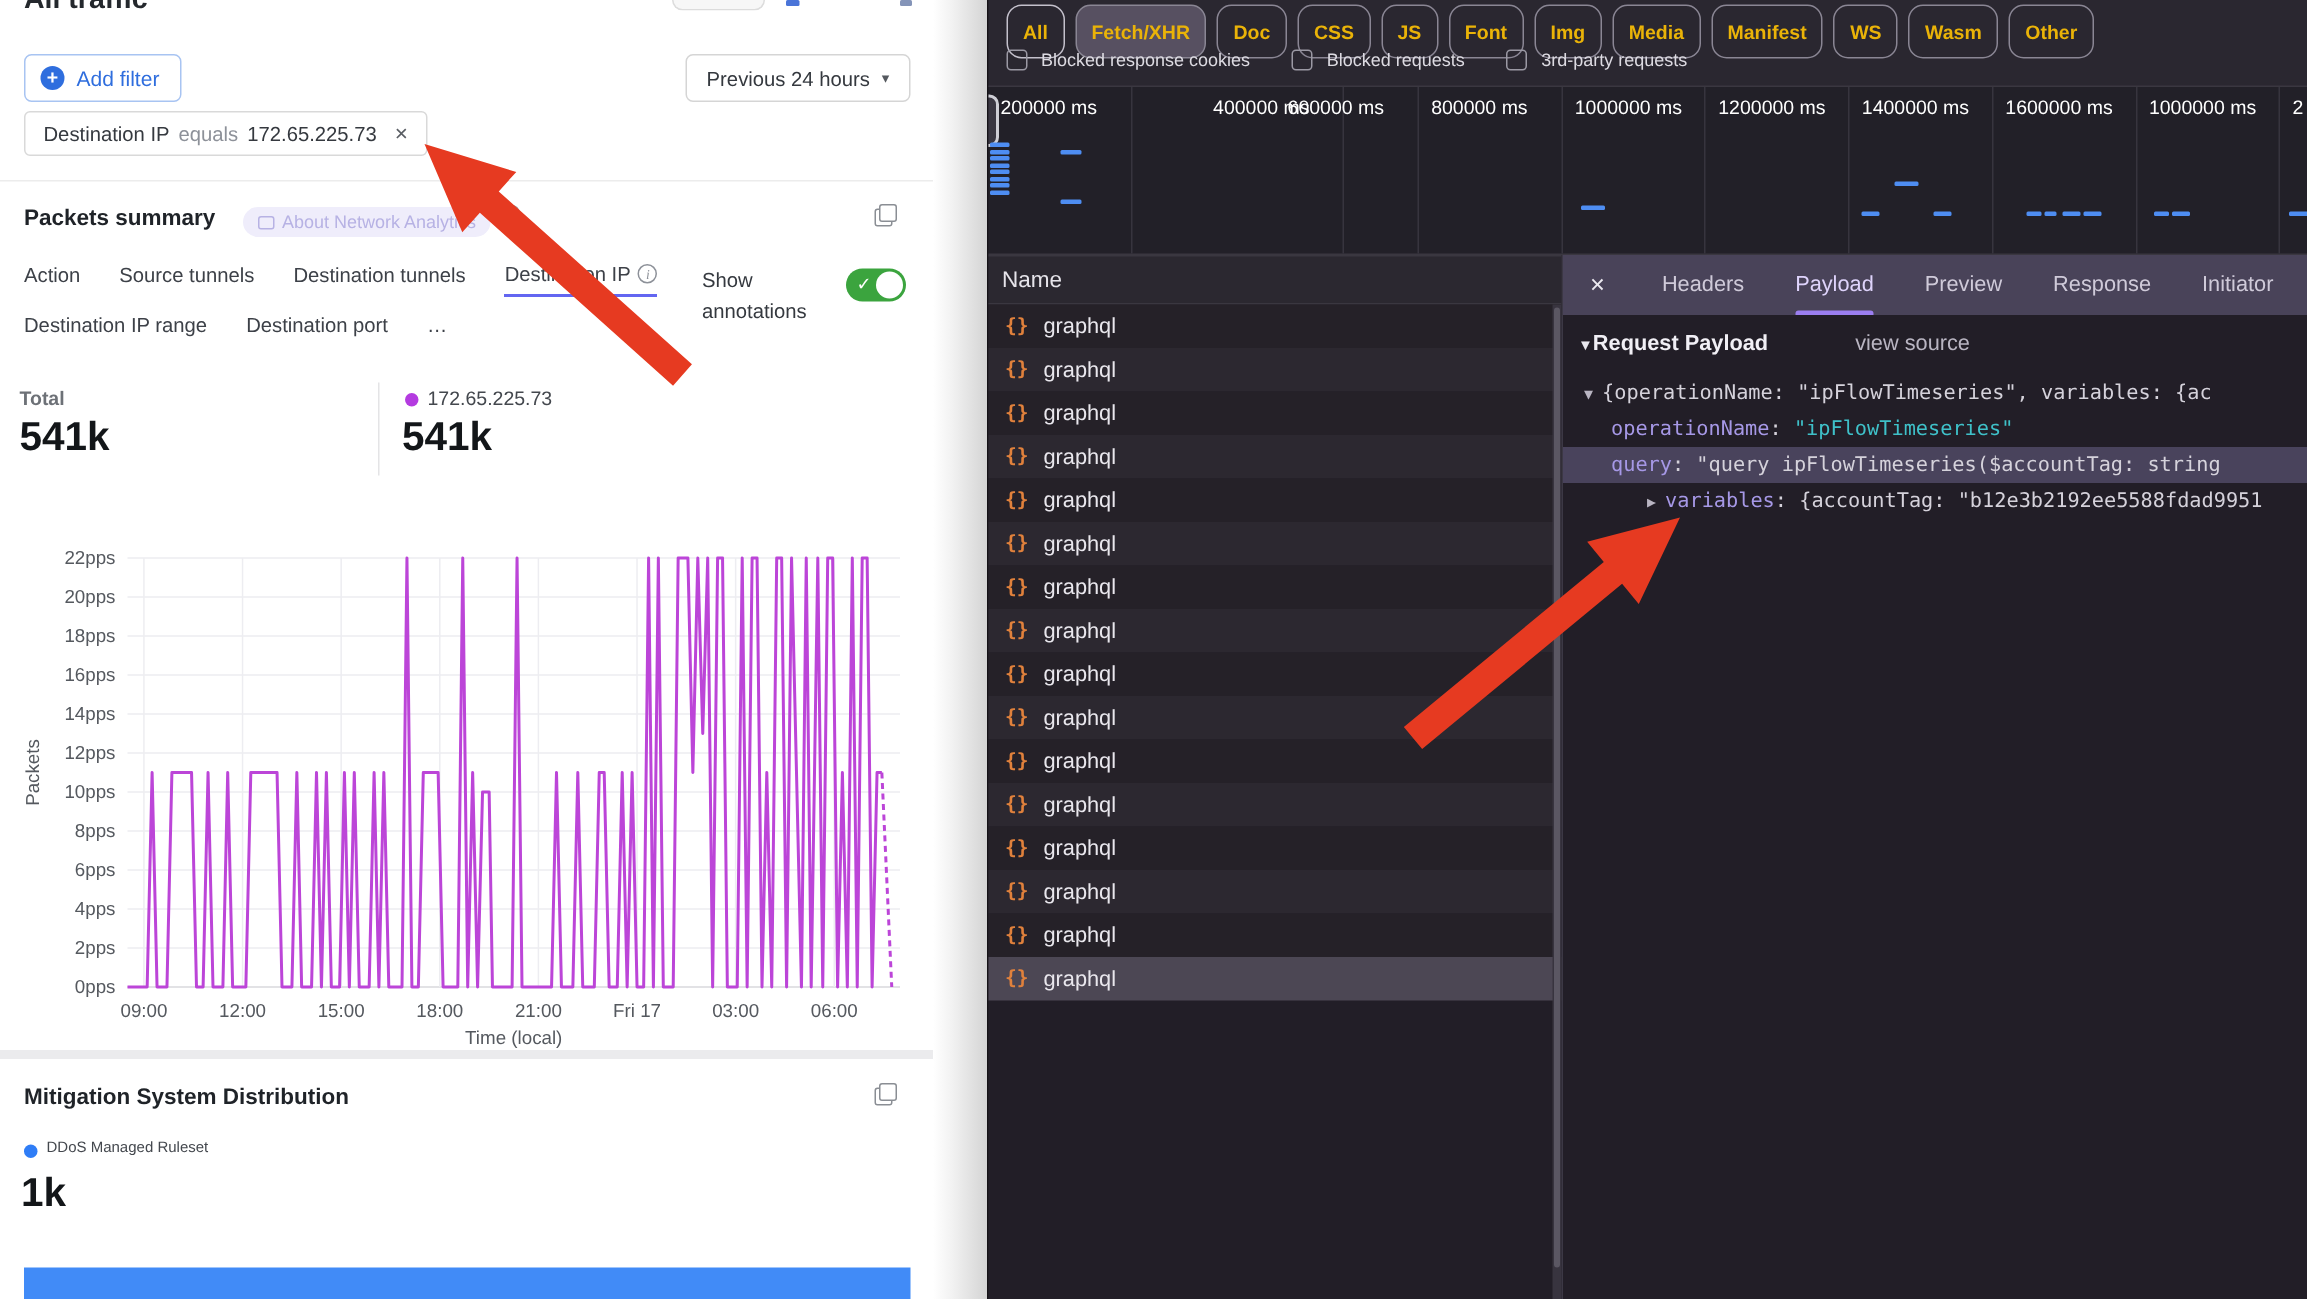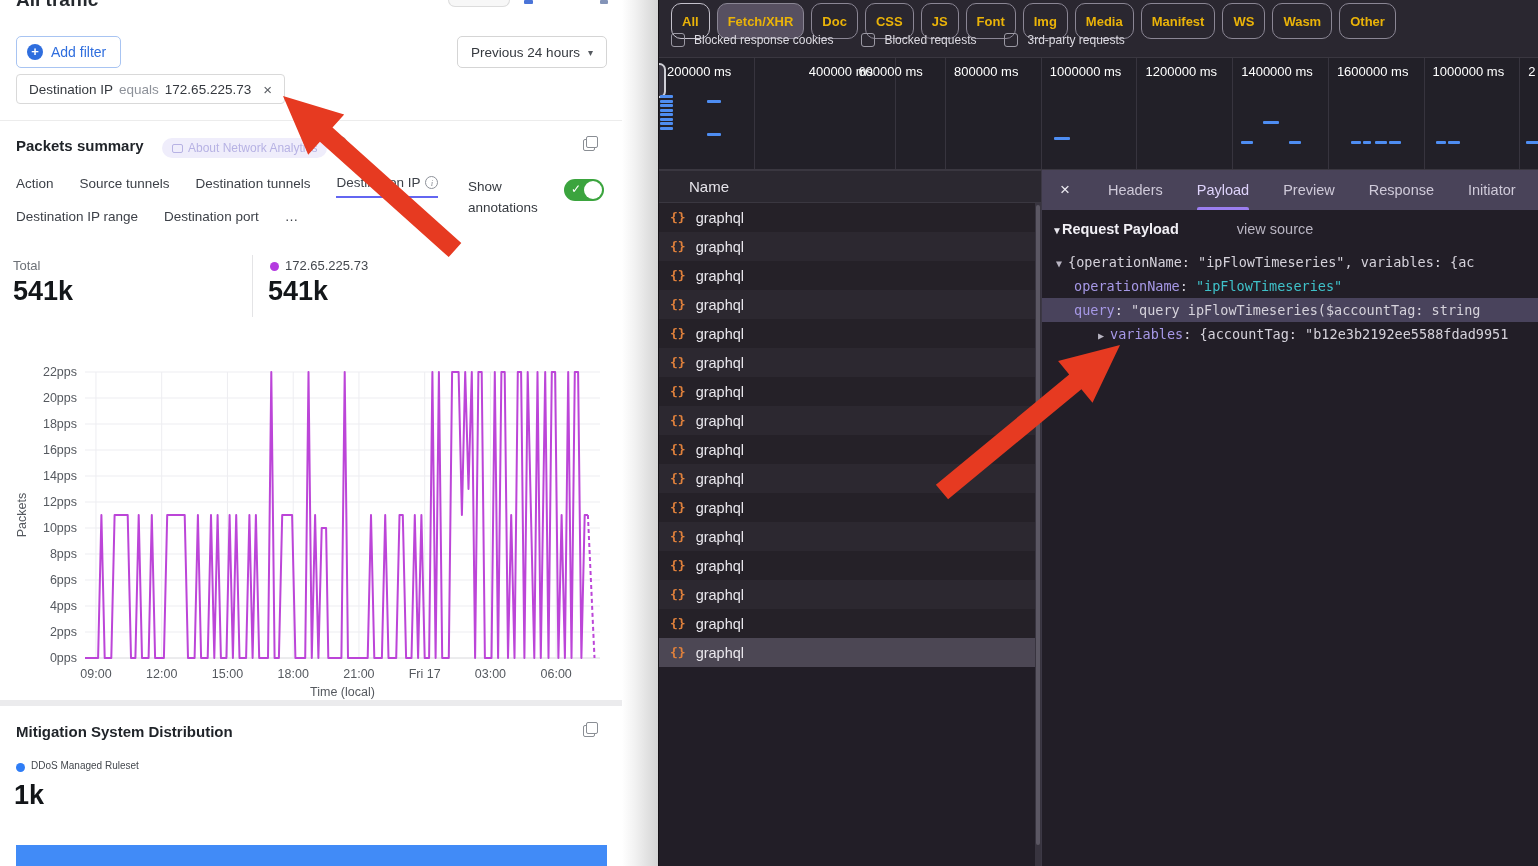--- a/index.html
+++ b/index.html
@@ -79,21 +79,21 @@
   .cb-box { width:14px; height:14px; border:1.5px solid #9b99a4; border-radius:3px; background:transparent; }
 
   .dt-timeline { position:absolute; left:0; top:58px; width:880px; height:112px; background:#222028; border-bottom:1px solid #3a3740; overflow:hidden; }
   .tl-cell { position:absolute; top:0; height:112px; border-right:1px solid #37343e; }
   .tl-label { position:absolute; top:6px; left:8px; font-size:13px; color:#ffffff; white-space:nowrap; }
   .tl-mark { position:absolute; height:3px; background:#4e8df2; border-radius:1px; }
   .tl-handle { position:absolute; left:-6px; top:5px; width:13px; height:35px; border:2px solid #cfcfd6; border-radius:7px; background:#3a3742; }
 
   .req-list { position:absolute; left:0; top:170px; width:382px; bottom:0; background:#221e27; }
   .name-header { position:absolute; left:0; top:0; width:382px; height:33px; background:#2b2830; border-top:1px solid #3a3740;
-    border-bottom:1px solid #3a3740; display:flex; align-items:center; padding-left:30px; font-size:15px; color:#e6e4ea; }
+    border-bottom:1px solid #3a3740; display:flex; align-items:center; padding-left:9px; font-size:15px; color:#e6e4ea; }
   .req-rows { position:absolute; left:0; top:33px; width:382px; }
   .req-row { height:29px; display:flex; align-items:center; padding-left:11px; gap:10px; cursor:pointer; }
   .req-row:nth-child(odd) { background:#252128; }
   .req-row:nth-child(even) { background:#2c2830; }
   .req-row.selected { background:#4c4754; }
   .brace-icon { color:#e0813c; font-family:"DejaVu Sans Mono",monospace; font-size:13px; font-weight:bold; }
   .req-label { font-size:14.5px; color:#e9e7ed; }
   .list-scrollbar { position:absolute; right:0; top:33px; width:6px; height:663px; background:#38343f; }
   .list-scrollbar .thumb { position:absolute; left:1px; top:2px; width:4px; height:640px; border-radius:2px; background:#5b5763; }
 
@@ -181,21 +181,21 @@
         </div>
         <div class="ps-tab">…</div>
       </div>
 
     <div class="show-annot">Show annotations</div>
     <div class="toggle">
       <span class="check">✓</span>
       <span class="knob"></span>
     </div>
 
-    <div class="stat-label" style="left:13px;top:258px;">Total</div>
+    <div class="stat-label" style="left:13px;top:258px;font-weight:bold;">Total</div>
     <div class="stat-value" style="left:13px;top:276px;">541k</div>
     <div class="stat-divider"></div>
     <div class="legend-dot" id="ipDot" style="left: 270px; top: 262px; background: rgb(180, 59, 224);"></div>
     <div class="stat-label" style="left:285px;top:258px;color:#44484e;">172.65.225.73</div>
     <div class="stat-value" style="left:268px;top:276px;">541k</div>
 
     <div class="chart-wrap">
       <svg id="chartSvg" width="622" height="340">
           <line x1="85" y1="298" x2="600" y2="298" stroke="#d8d8dc" stroke-width="1"></line>
           <text x="77" y="302" text-anchor="end" font-size="12.5" fill="#55595f" font-family="Liberation Sans, sans-serif">0pps</text>

